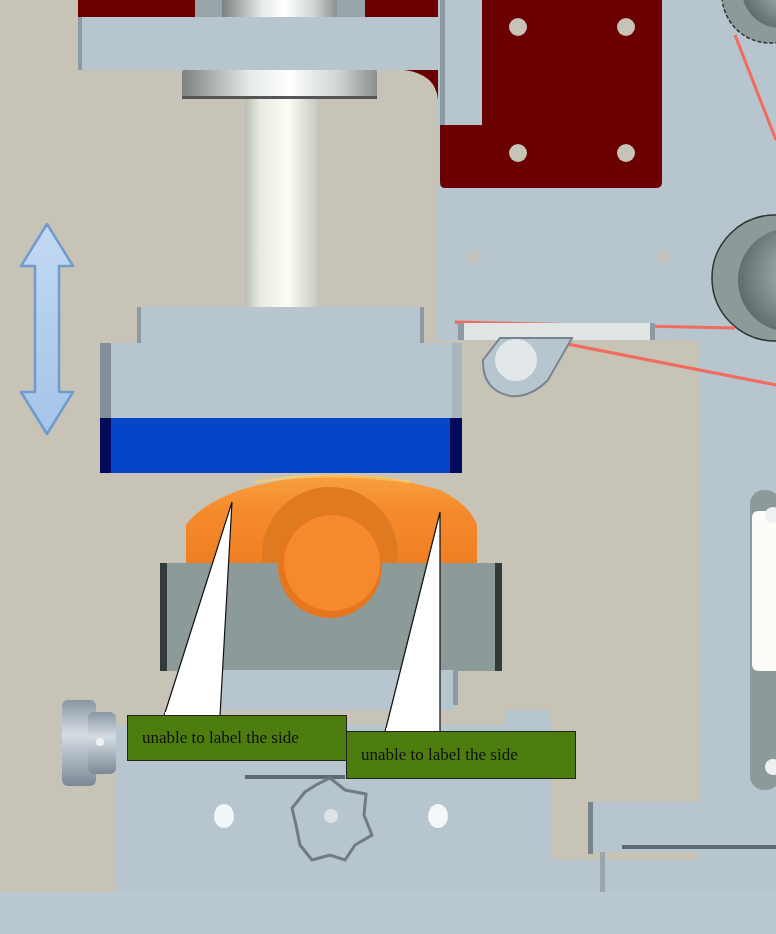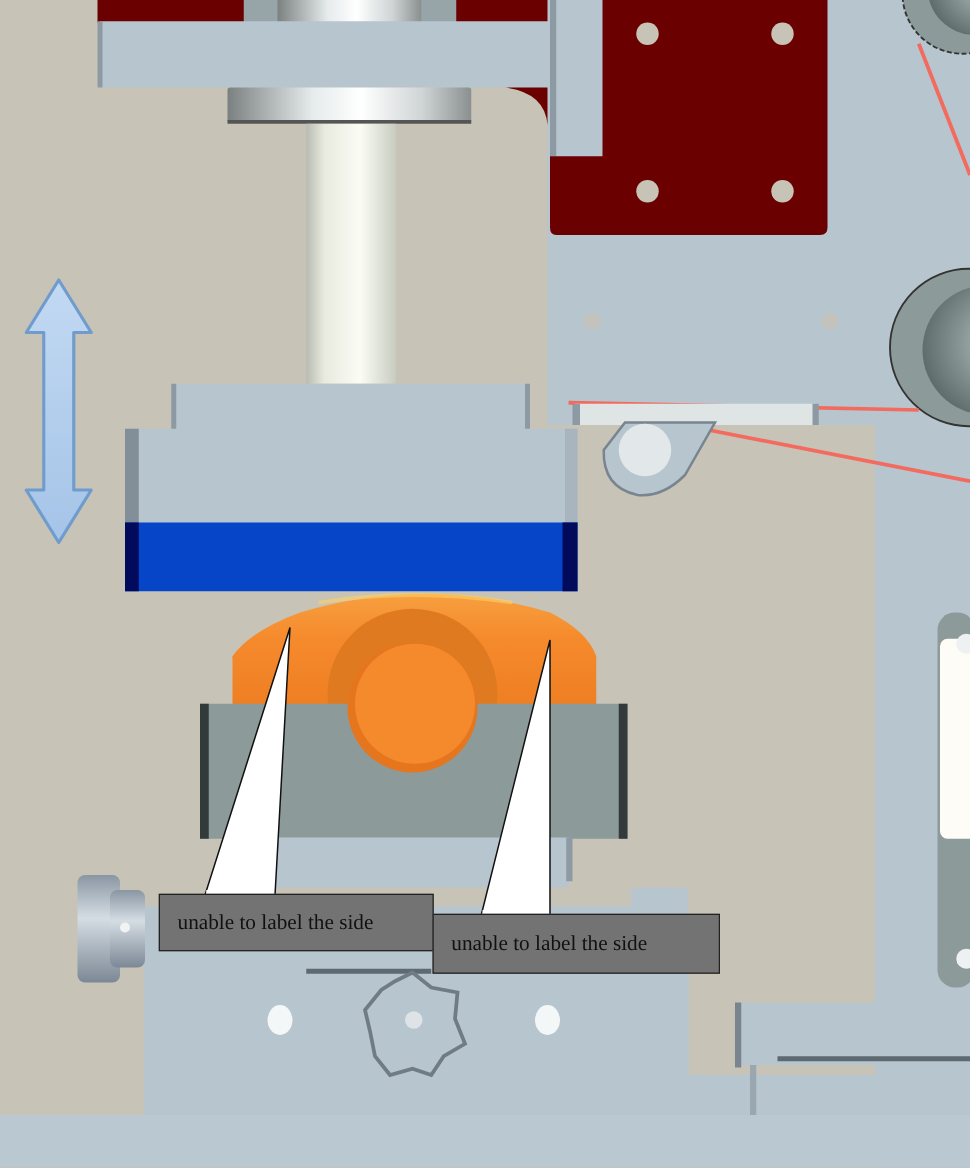--- a/index.html
+++ b/index.html
@@ -1,19 +1,19 @@
 <!DOCTYPE html>
 <html><head>
 <meta charset="utf-8">
 <style>
   html, body { margin: 0; padding: 0; }
   body { width: 776px; height: 934px; overflow: hidden; background: #c7c3b7; position: relative; font-family: "Liberation Serif", serif; }
   .abs { position: absolute; }
   .callout-box {
-    position: absolute; background: #737373; border: 1px solid #222;
+    position: absolute; background: #4d7c0f; border: 1px solid #222;
     font-family: "Liberation Serif", serif; font-size: 17px; color: #111;
     display: flex; align-items: center; padding-left: 14px; box-sizing: border-box;
     z-index: 10;
   }
   svg.full { position: absolute; left: 0; top: 0; }
 </style>
 </head>
 <body>
 
 <svg class="full" width="776" height="934" viewBox="0 0 776 934" xmlns="http://www.w3.org/2000/svg">

